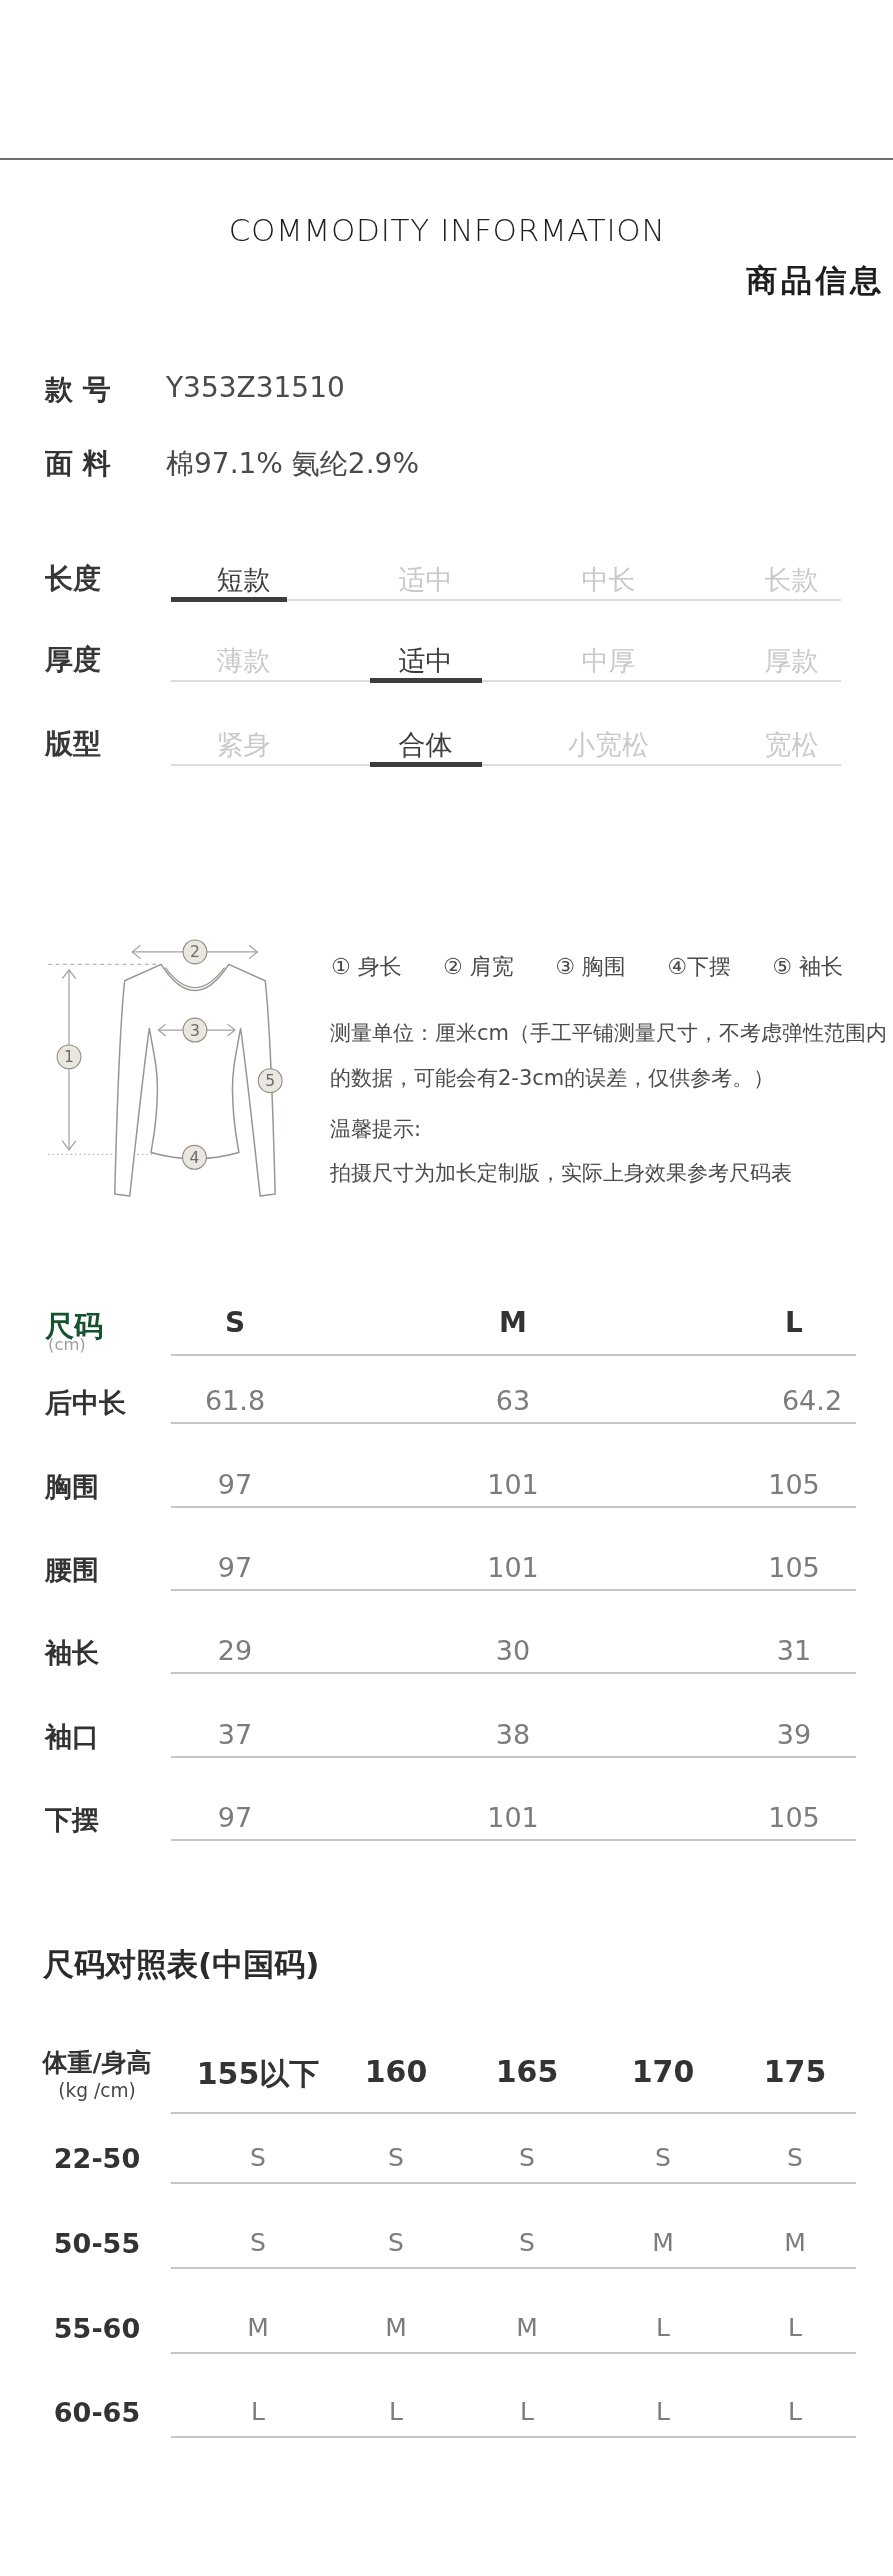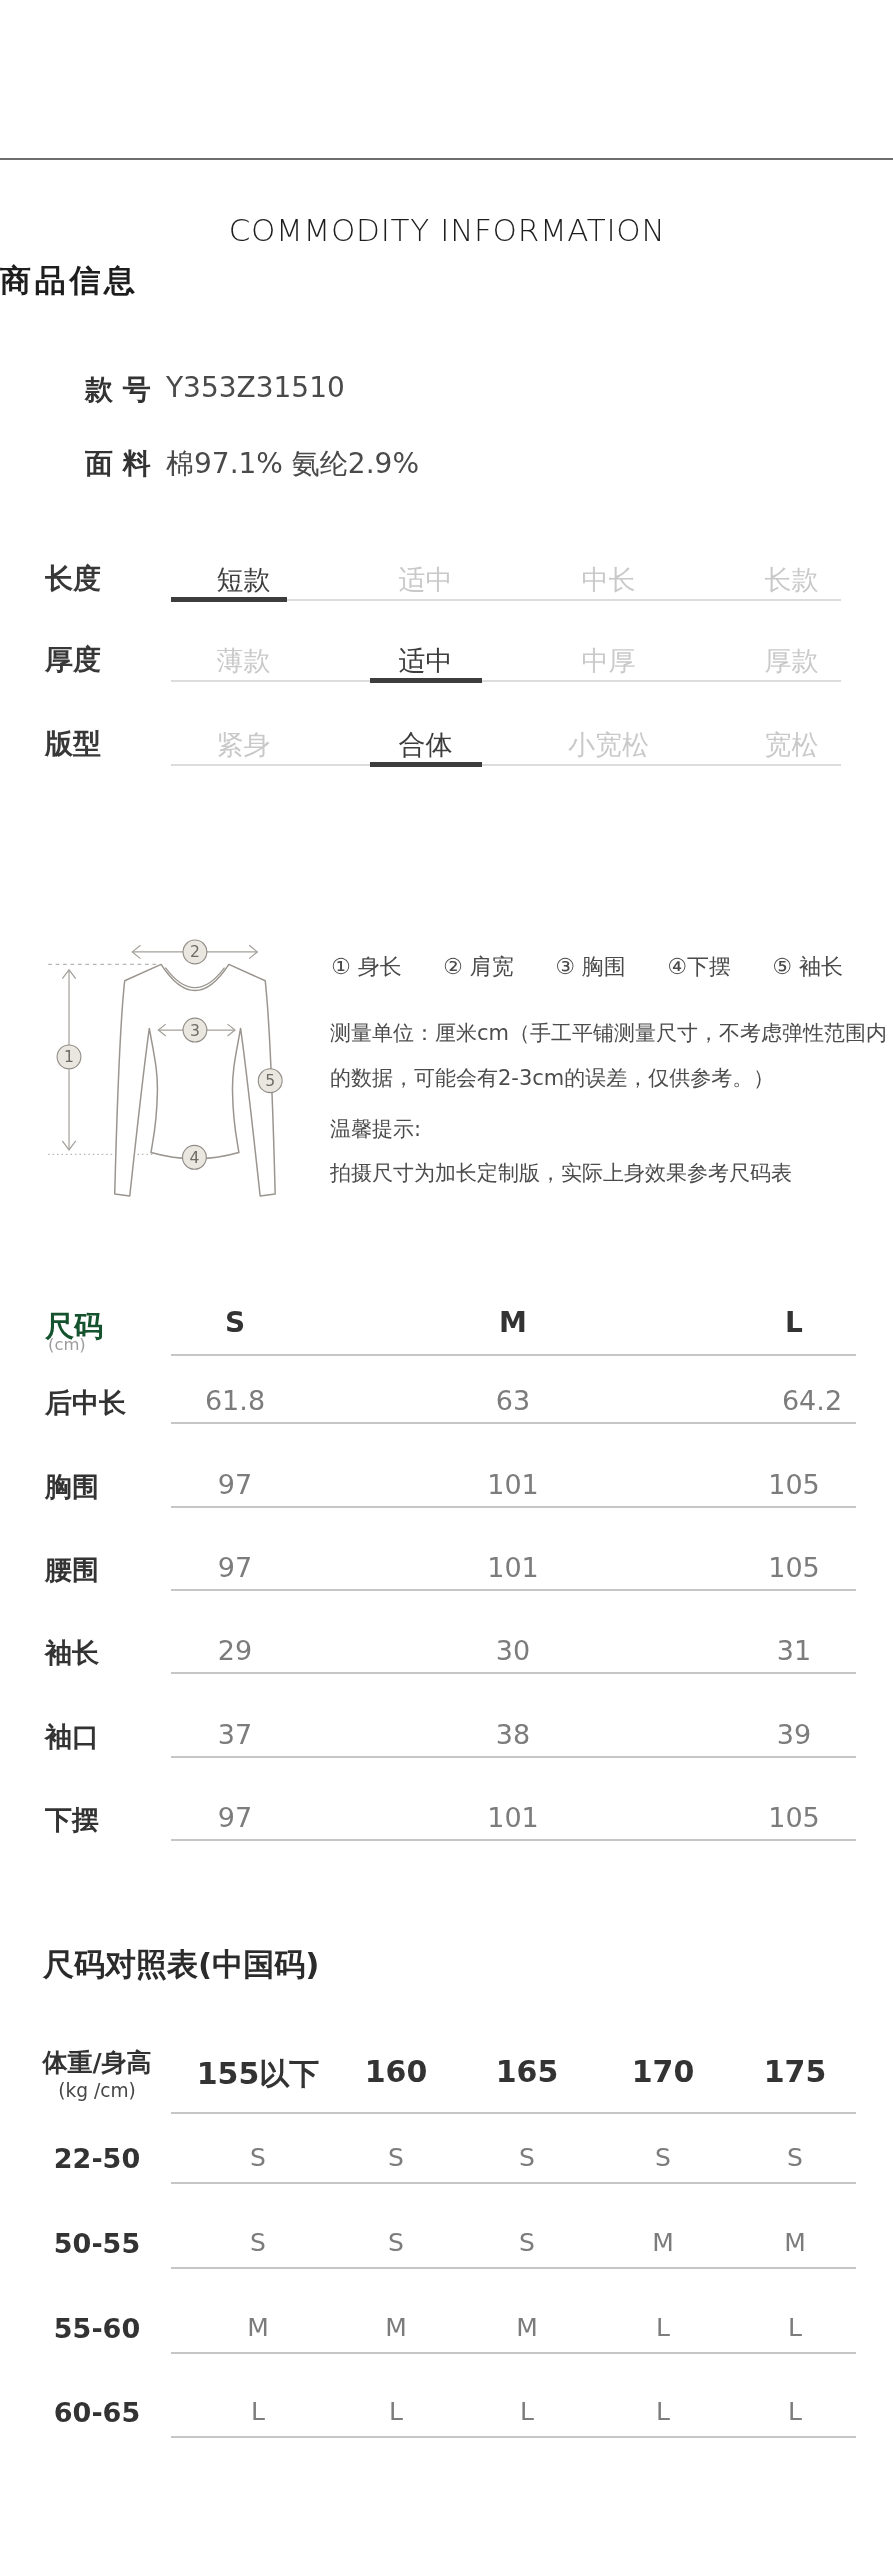--- a/index.html
+++ b/index.html
@@ -3,25 +3,25 @@
 <meta charset="utf-8">
 <style>
   html,body{margin:0;padding:0;background:#fff;}
   .page{position:relative;width:894px;height:2576px;background:#fff;overflow:hidden;
         font-family:"DejaVu Sans","Liberation Sans",sans-serif;color:#333;}
 
   .top-rule{position:absolute;left:0;top:158px;width:894px;height:2.2px;background:#6e6e6e;}
 
   .title-en{position:absolute;left:0;top:212px;width:894px;text-align:center;
             font-size:31px;font-weight:300;letter-spacing:0.7px;color:#1e1e1e;}
-  .title-cn{position:absolute;left:0;top:260px;width:885px;text-align:left;
+  .title-cn{position:absolute;left:0;top:260px;width:885px;text-align:right;
             font-size:31px;font-weight:700;letter-spacing:3.7px;color:#1e1e1e;}
 
   .meta-row{position:absolute;left:0;width:894px;height:36px;}
-  .meta-label{position:absolute;left:45px;font-size:28px;font-weight:700;color:#333;margin-left:40px;}
+  .meta-label{position:absolute;left:45px;font-size:28px;font-weight:700;color:#333;}
   .meta-value{position:absolute;left:166px;font-size:28px;font-weight:400;color:#4a4a4a;}
 
   .attr-row{position:absolute;left:0;width:813px;height:45px;padding-left:20px;}
   .attr-label{position:absolute;left:45px;font-size:28px;font-weight:700;color:#383838;}
   .opt{position:absolute;width:149px;text-align:center;font-size:27px;color:#c9c9c9;top:1.5px;font-family:Liberation Serif, serif;}
   .opt.selected{color:#3d3d3d;}
   .opt.c0{left:169px}.opt.c1{left:351px}.opt.c2{left:534px}.opt.c3{left:717px}
   .attr-line{position:absolute;left:171px;top:39px;width:670px;height:2.2px;background:#dcdcdc;}
   .attr-bar{position:absolute;top:37px;height:4.5px;background:#3d3d3d;}
   .bar-c0{left:171px;width:116px;}

